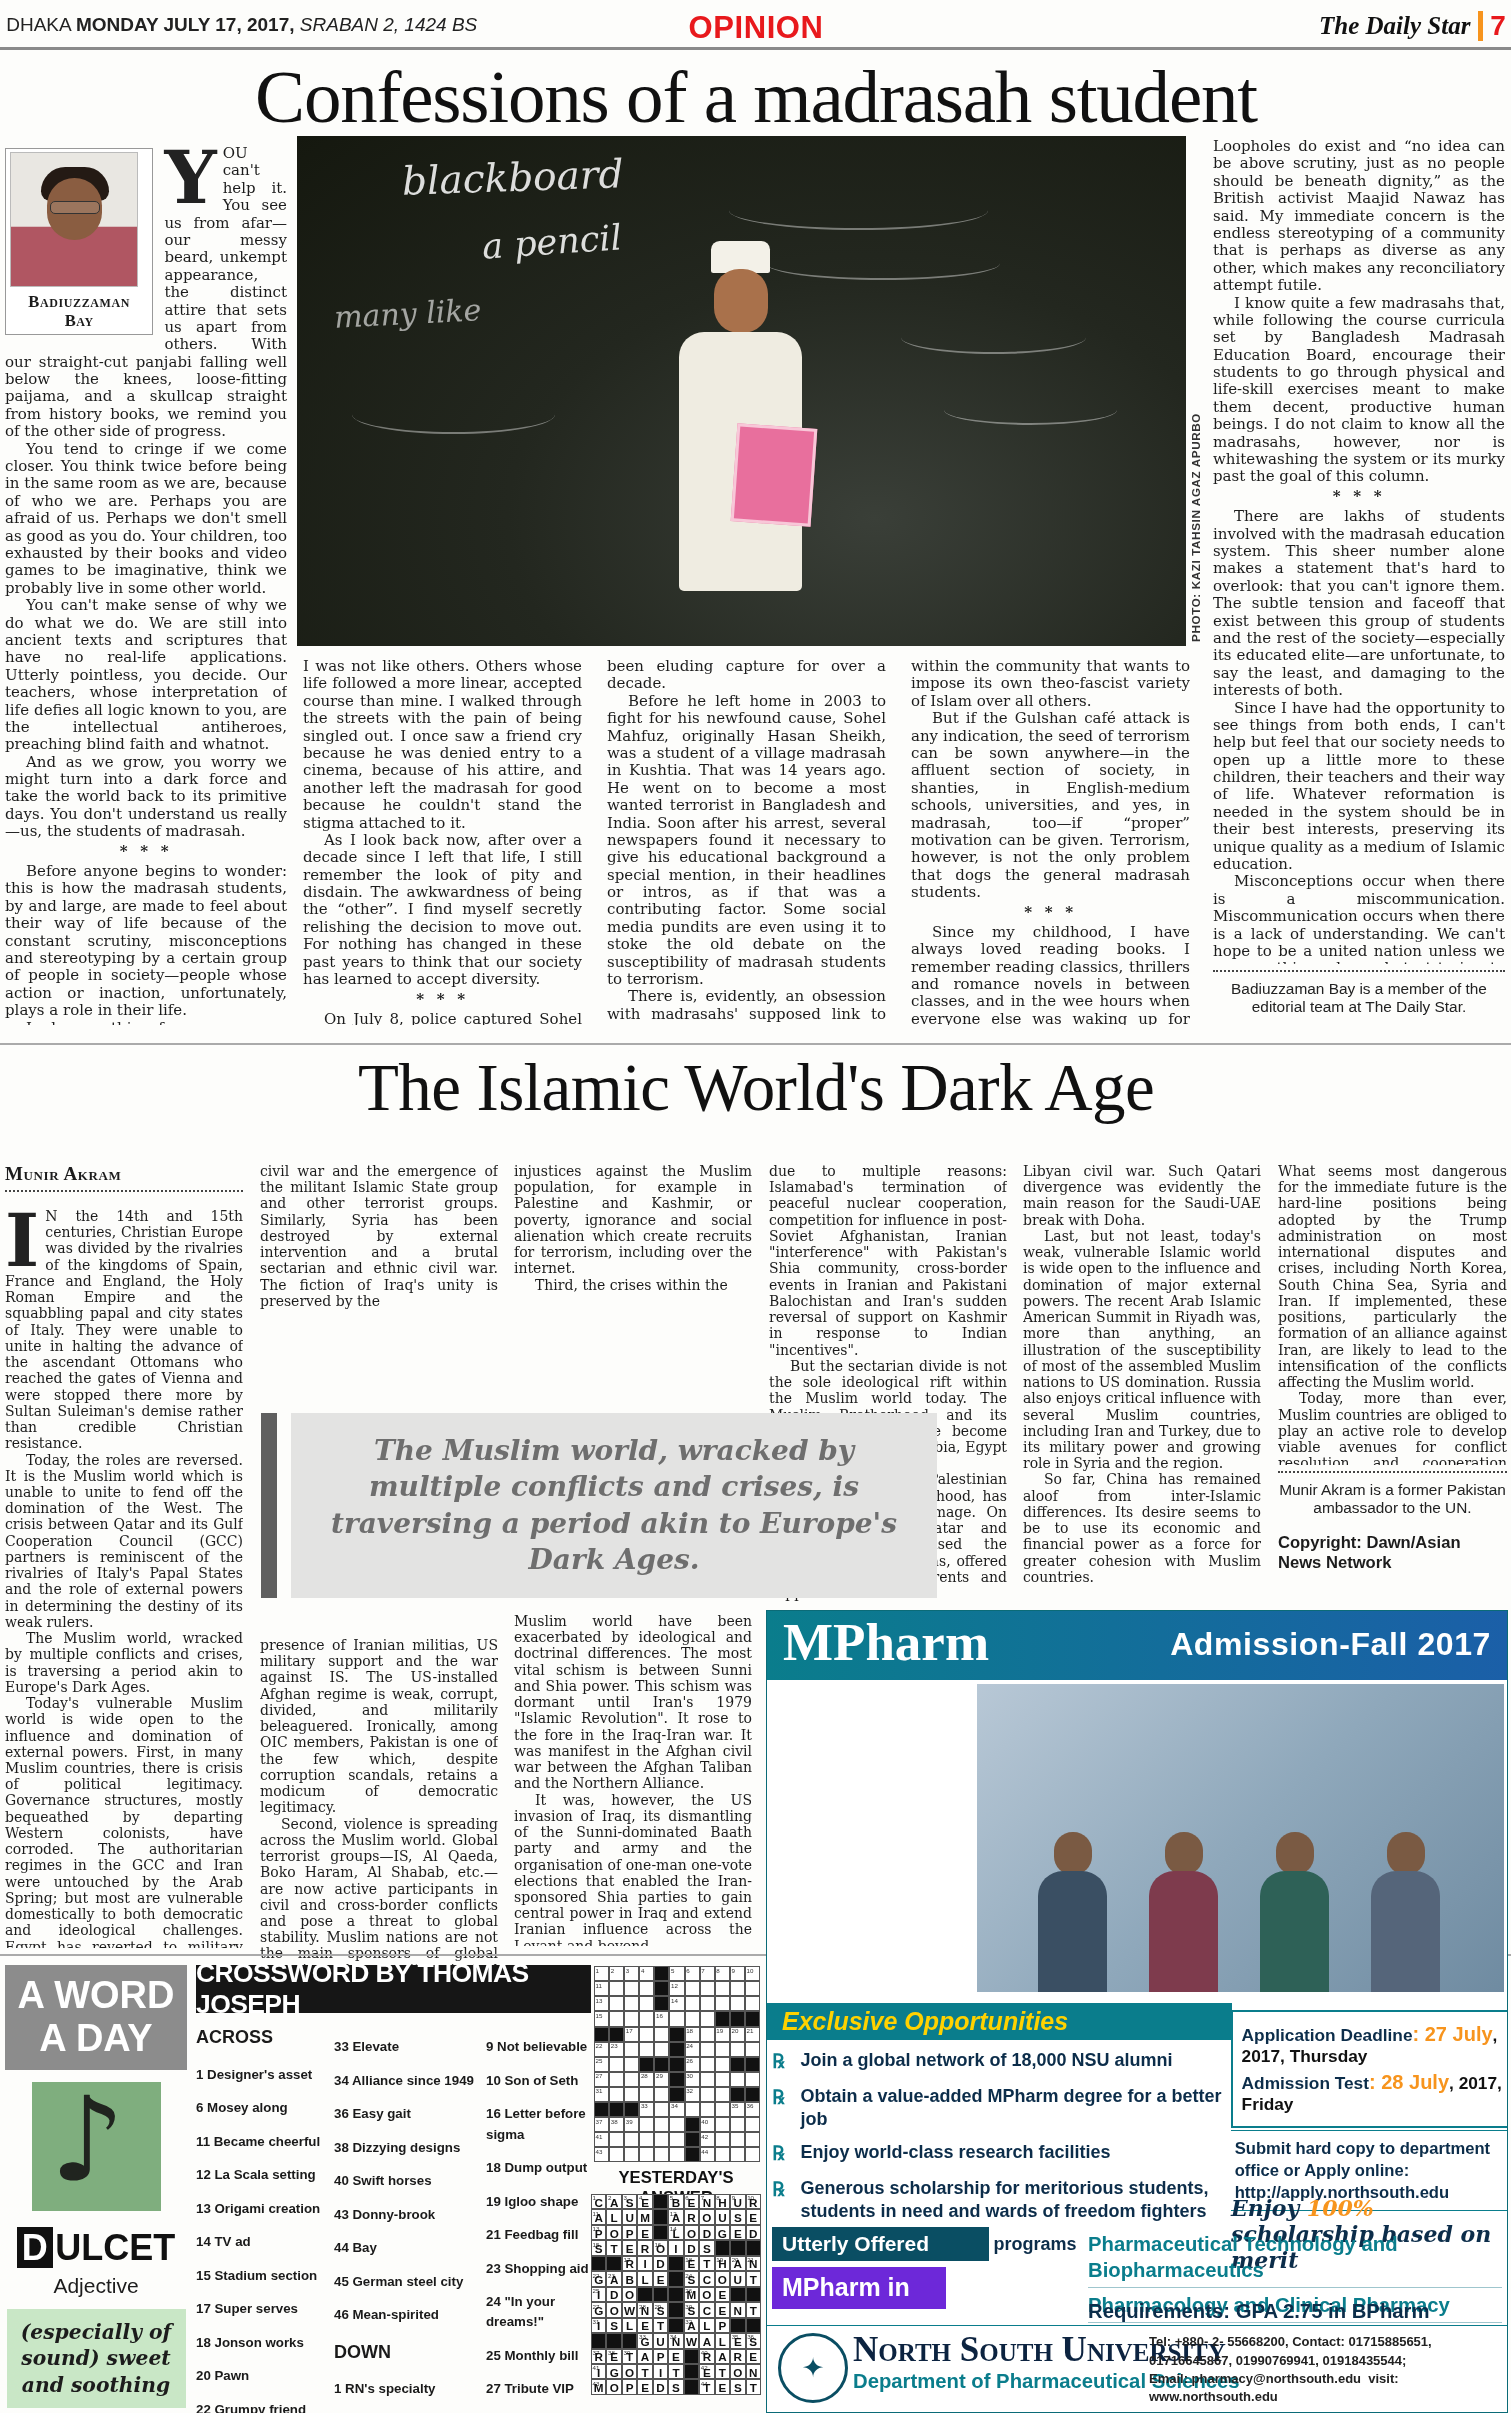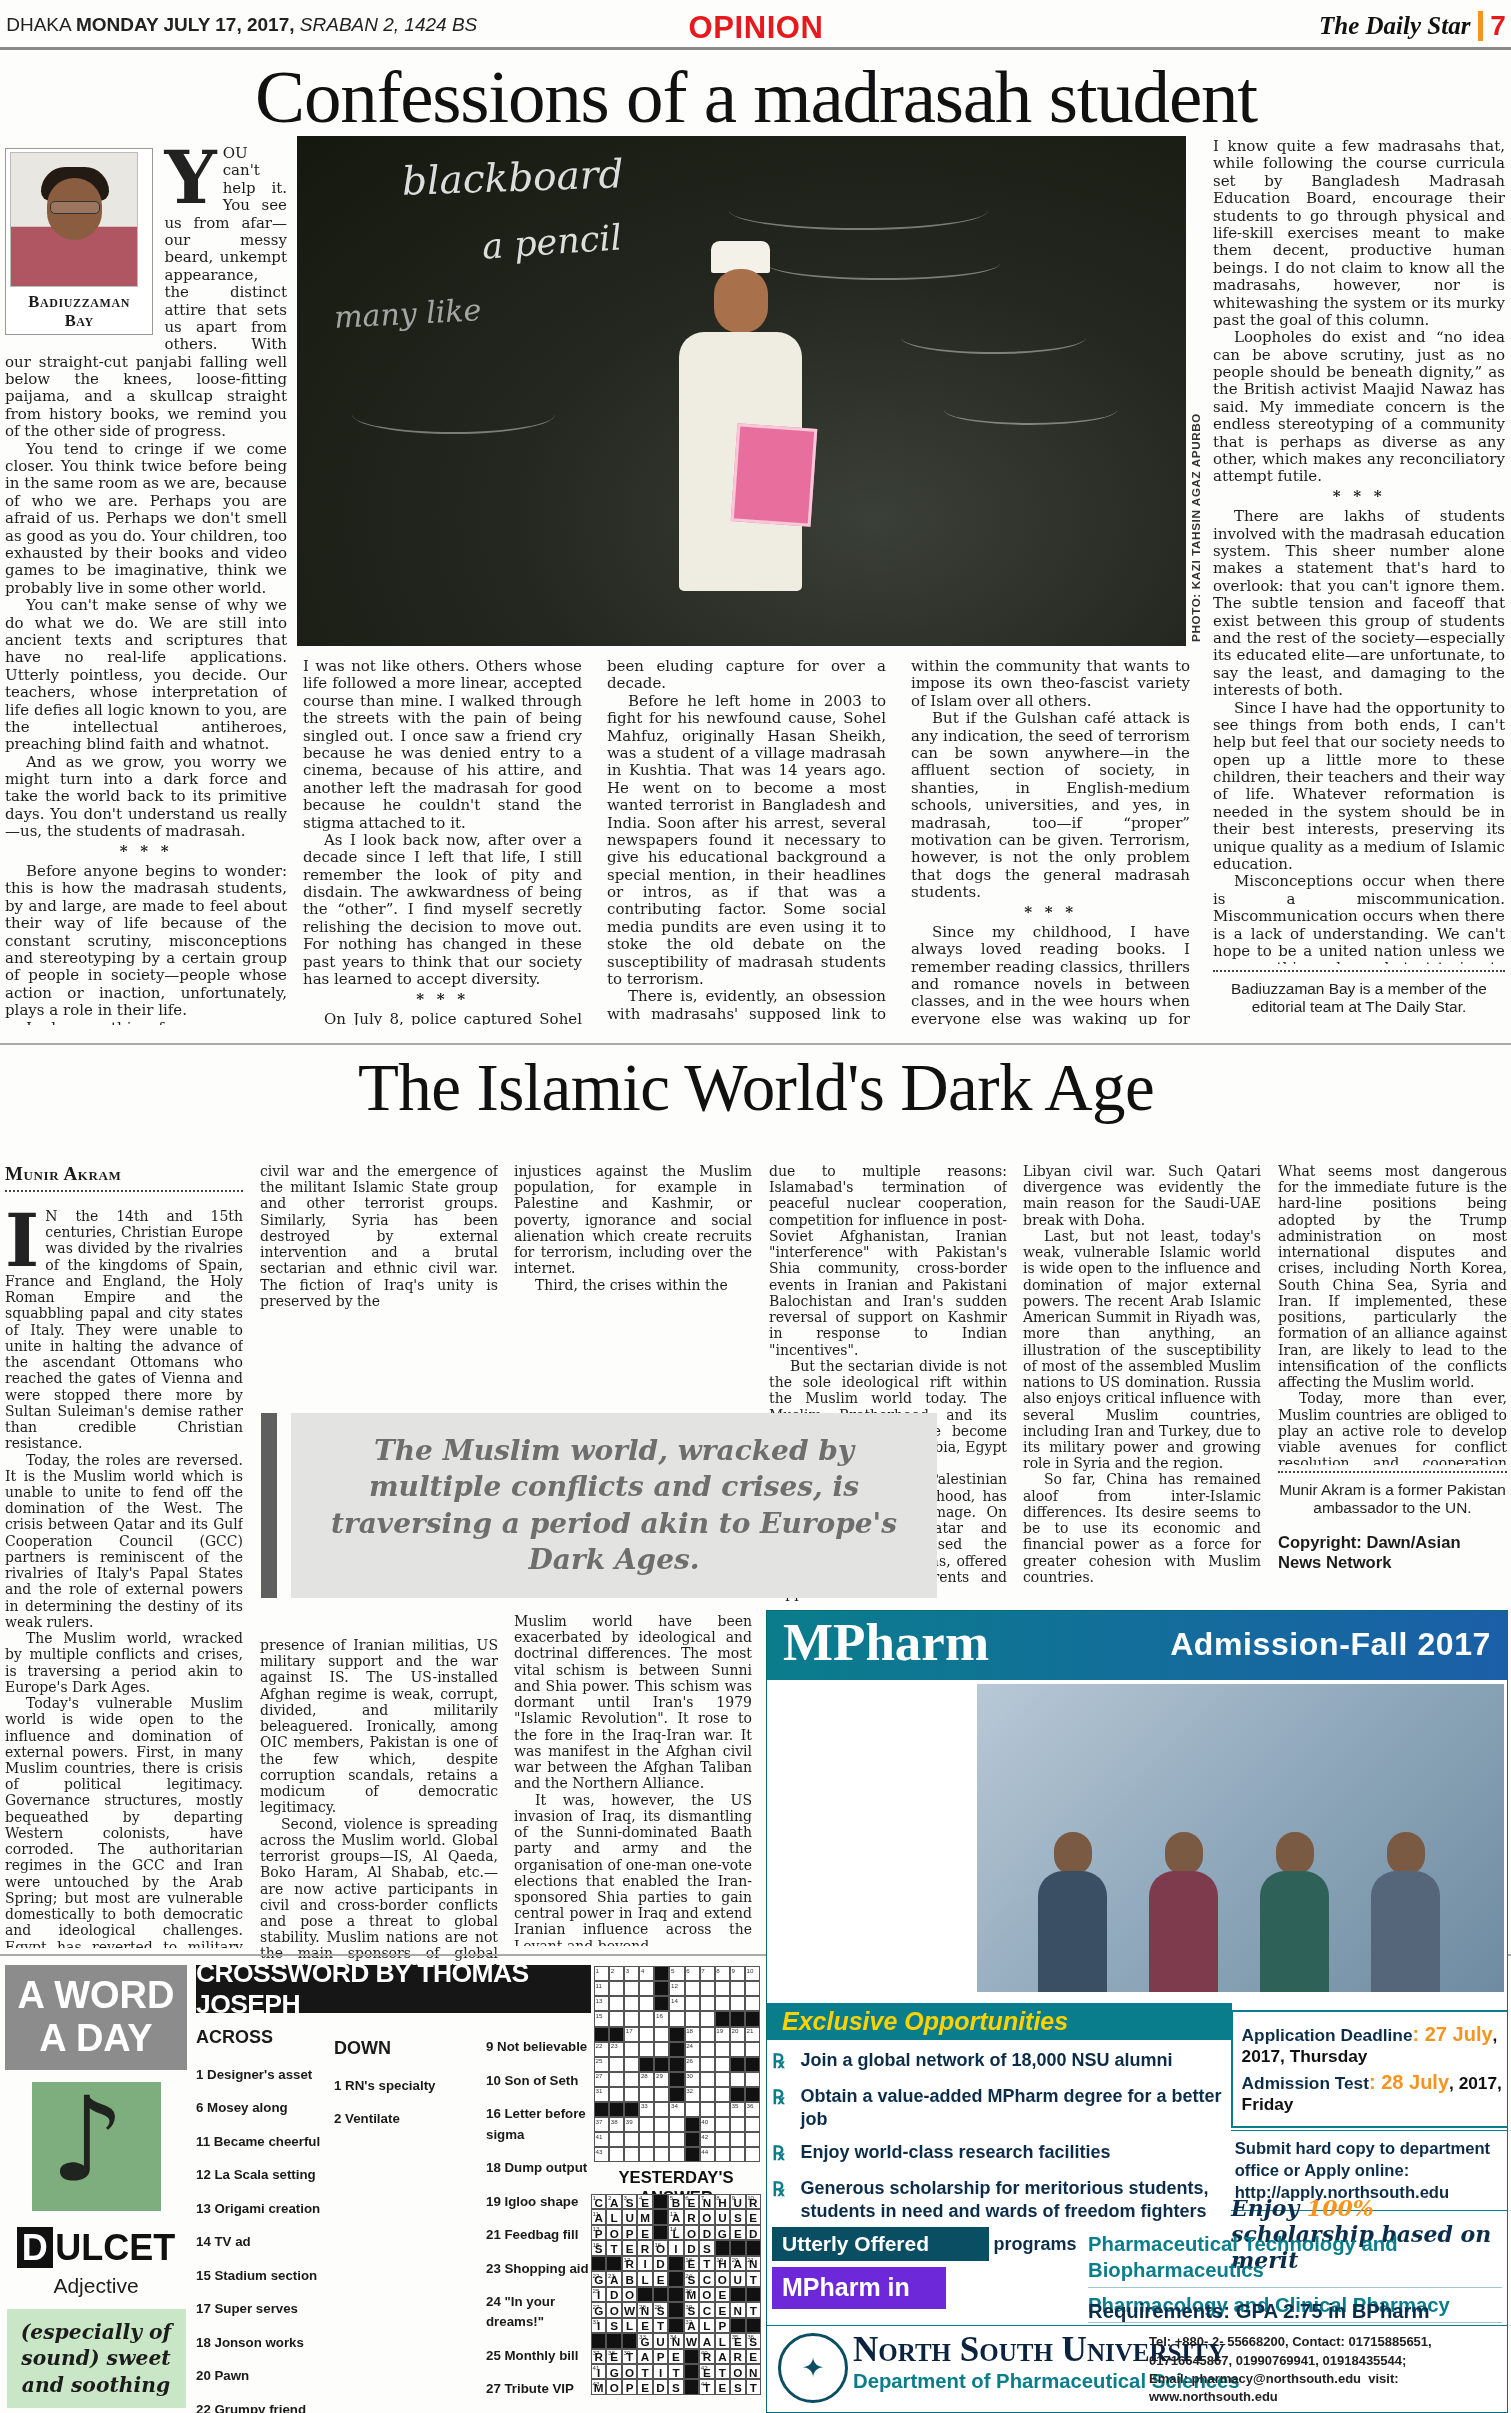--- a/index.html
+++ b/index.html
@@ -195,22 +195,22 @@
     </div>
   <div class="abs col" style="left:911px;top:658px;width:279px;height:367px;">
       <p class="para">within the community that wants to impose its own theo-fascist variety of Islam over all others.</p>
       <p class="para">But if the Gulshan café attack is any indication, the seed of terrorism can be sown anywhere—in the affluent section of society, in shanties, in English-medium schools, universities, and yes, in madrasah, too—if “proper” motivation can be given. Terrorism, however, is not the only problem that dogs the general madrasah students.</p>
       <p class="sep">* * *</p>
       <p class="para">Since my childhood, I have always loved reading books. I remember reading classics, thrillers and romance novels in between classes, and in the wee hours when everyone else was waking up for their morning prayer. I went on to pursue a higher degree in literature after I left my madrasah, Tahfizul Quranil Karim Fazil Madrasah, a liberal institution that promoted a healthy combination of classroom education and extramural activities.</p>
     </div>
 
   <div class="abs" style="left:1213px;top:138px;width:292px;height:893px;">
     <div class="col" style="height:826px;">
+        <p class="para">Loopholes do exist and “no idea can be above scrutiny, just as no people should be beneath dignity,” as the British activist Maajid Nawaz has said. My immediate concern is the endless stereotyping of a community that is perhaps as diverse as any other, which makes any reconciliatory attempt futile.</p>
         <p class="para">I know quite a few madrasahs that, while following the course curricula set by Bangladesh Madrasah Education Board, encourage their students to go through physical and life-skill exercises meant to make them decent, productive human beings. I do not claim to know all the madrasahs, however, nor is whitewashing the system or its murky past the goal of this column.</p>
-        <p class="para">Loopholes do exist and “no idea can be above scrutiny, just as no people should be beneath dignity,” as the British activist Maajid Nawaz has said. My immediate concern is the endless stereotyping of a community that is perhaps as diverse as any other, which makes any reconciliatory attempt futile.</p>
         <p class="sep">* * *</p>
         <p class="para">There are lakhs of students involved with the madrasah education system. This sheer number alone makes a statement that's hard to overlook: that you can't ignore them. The subtle tension and faceoff that exist between this group of students and the rest of the society—especially its educated elite—are unfortunate, to say the least, and damaging to the interests of both.</p>
         <p class="para">Since I have had the opportunity to see things from both ends, I can't help but feel that our society needs to open up a little more to these children, their teachers and their way of life. Whatever reformation is needed in the system should be in their best interests, preserving its unique quality as a medium of Islamic education.</p>
         <p class="para">Misconceptions occur when there is a miscommunication. Miscommunication occurs when there is a lack of understanding. We can't hope to be a united nation unless we reverse this cycle, and start trying to understand each other, our humanness and our differences, and reach out to each other instead of staying away.</p>
       </div>
     <div class="bio">Badiuzzaman Bay is a member of the editorial team at The Daily Star.</div>
   </div>
 
   <div class="abs thinrule" style="top:1043px;"></div>
 
@@ -297,20 +297,31 @@
           <p class="para">13 Origami creation</p>
           <p class="para">14 TV ad</p>
           <p class="para">15 Stadium section</p>
           <p class="para">17 Super serves</p>
           <p class="para">18 Jonson works</p>
           <p class="para">20 Pawn</p>
           <p class="para">22 Grumpy friend</p>
         </div>
     </div>
     <div id="cluecol2" class="cluecol">
+      <div>
+          <p class="para">33 Elevate</p>
+          <p class="para">34 Alliance since 1949</p>
+          <p class="para">36 Easy gait</p>
+          <p class="para">38 Dizzying designs</p>
+          <p class="para">40 Swift horses</p>
+          <p class="para">43 Donny-brook</p>
+          <p class="para">44 Bay</p>
+          <p class="para">45 German steel city</p>
+          <p class="para">46 Mean-spirited</p>
+        </div>
       <h4 class="mid">DOWN</h4>
       <div>
           <p class="para">1 RN's specialty</p>
           <p class="para">2 Ventilate</p>
         </div>
     </div>
     <div id="cluecol3" class="cluecol">
       <div>
           <p class="para">9 Not believable</p>
           <p class="para">10 Son of Seth</p>

